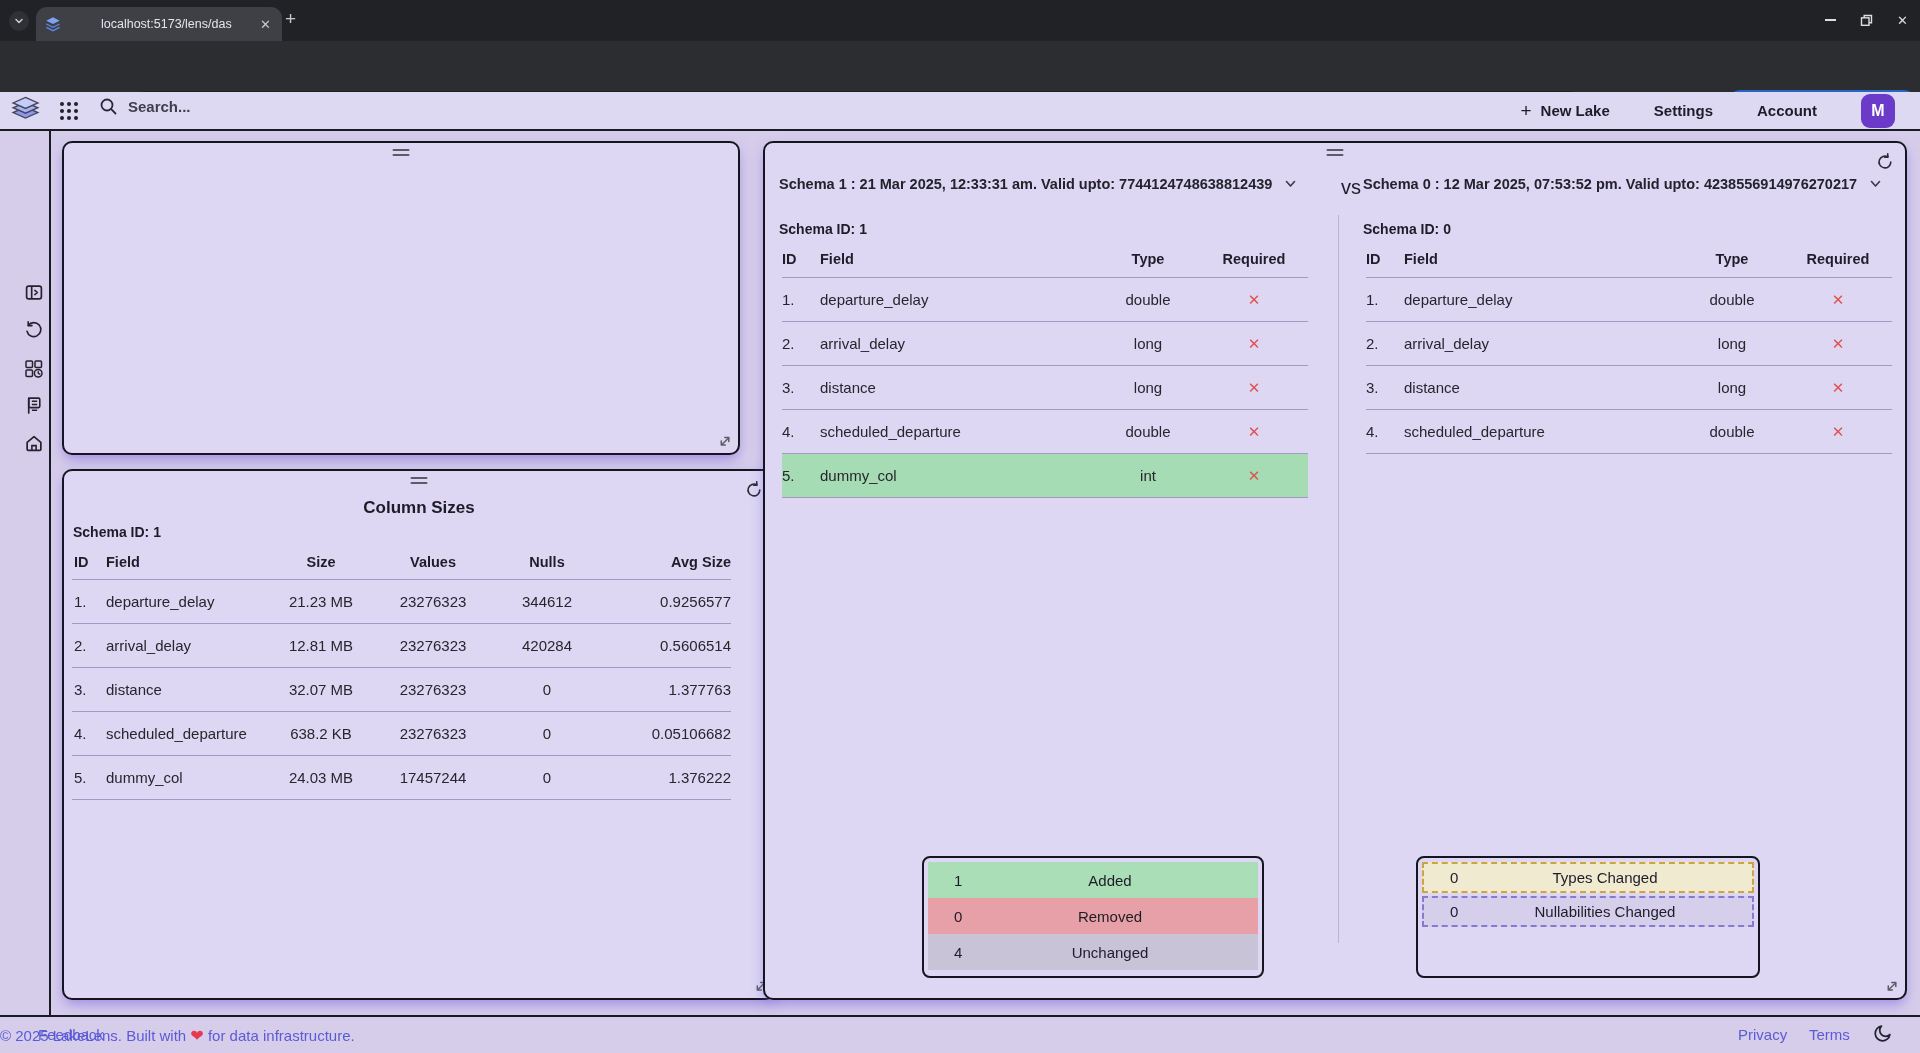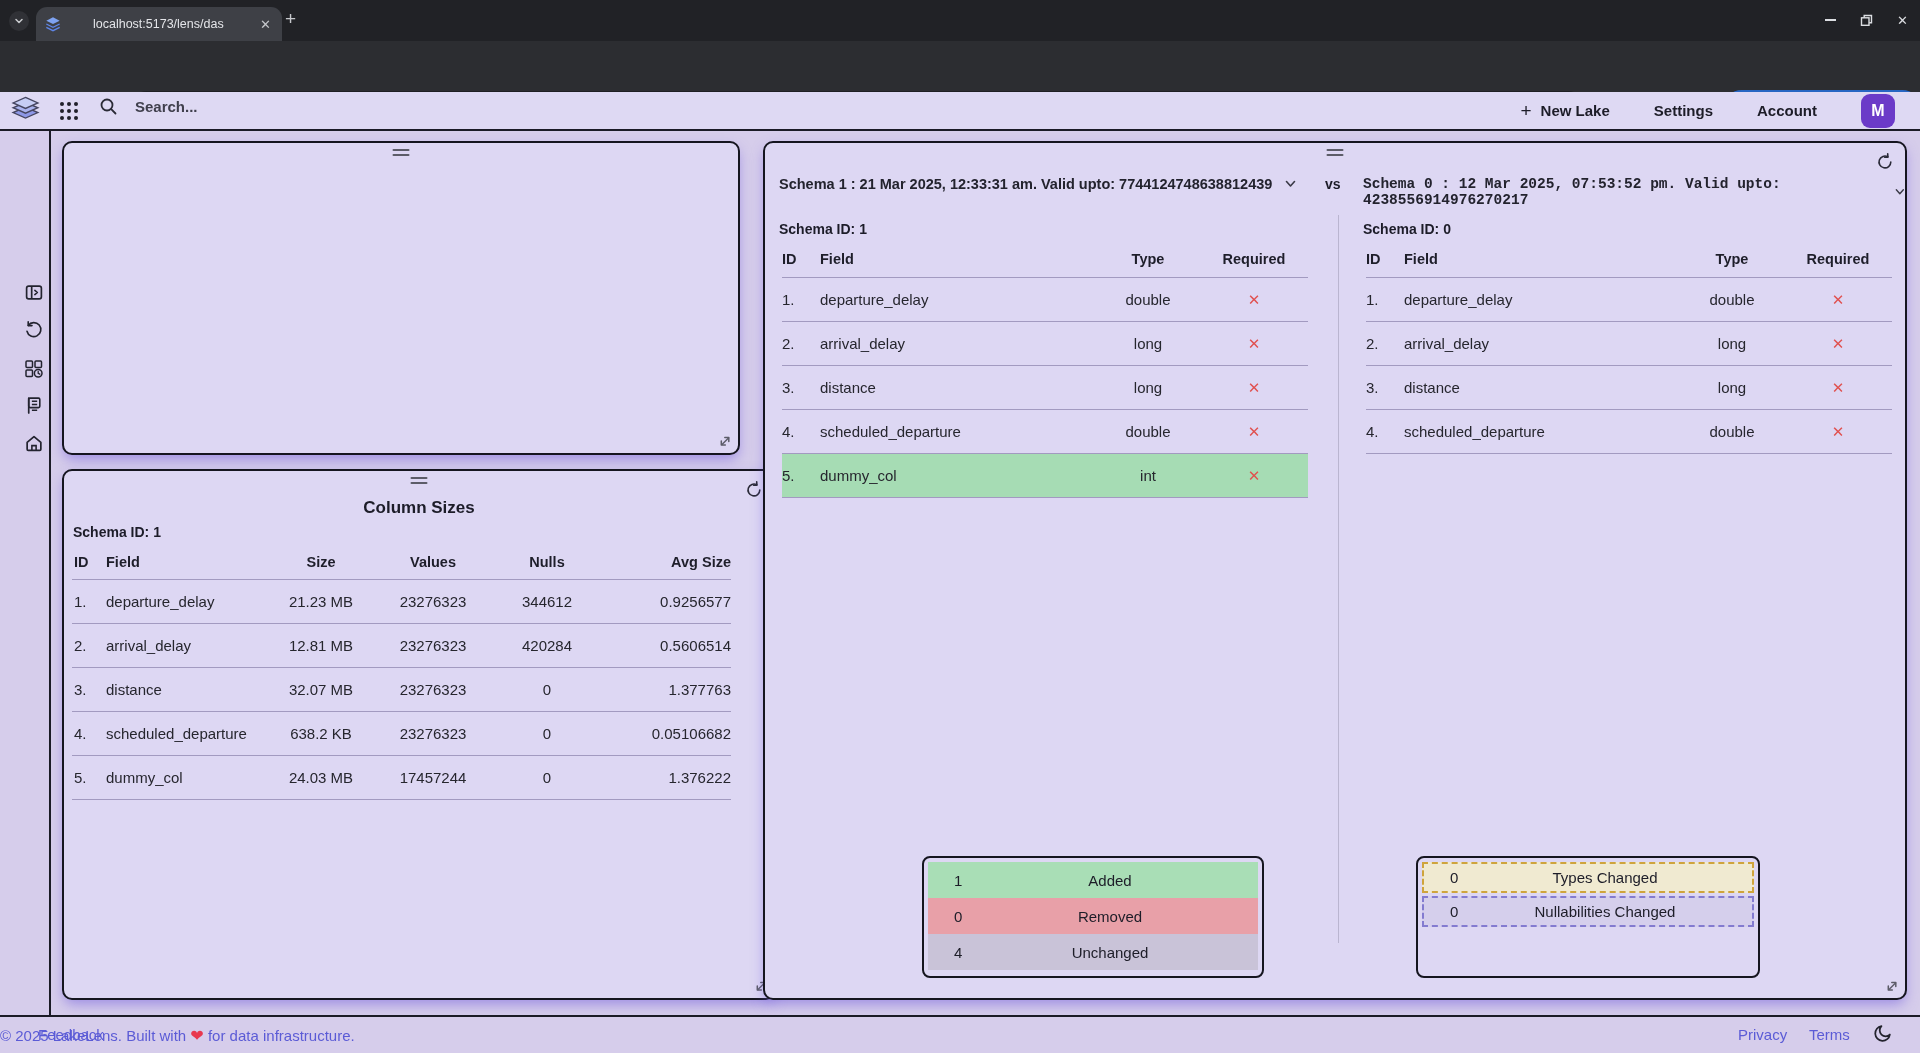--- a/index.html
+++ b/index.html
@@ -3,42 +3,42 @@
 <meta charset="utf-8">
 <style>
   html,body{margin:0;padding:0;}
   body{font-family:"Liberation Sans","DejaVu Sans",sans-serif;-webkit-font-smoothing:antialiased;}
   .stage{position:relative;width:1920px;height:1053px;overflow:hidden;background:#d6cdeb;}
 
   
   .tabstrip{position:absolute;left:0;top:0;width:1920px;height:41px;background:#212226;}
   .tab-list-btn{position:absolute;left:9px;top:11px;width:20px;height:20px;border-radius:50%;background:#303136;display:flex;align-items:center;justify-content:center;}
   .tab{position:absolute;left:36px;top:7px;width:228px;height:34px;background:#3e4046;border-radius:11px 11px 0 0;display:flex;align-items:center;padding:0 9px;color:#e4e5e9;font-size:12.5px;}
-  .tab-title{white-space:nowrap;overflow:hidden;max-width:150px;padding-left:32px;}
+  .tab-title{margin-left:8px;white-space:nowrap;overflow:hidden;max-width:150px;padding-left:32px;}
   .tab-close{margin-left:auto;color:#c6c8cc;font-size:13px;line-height:1;padding:2px;}
   .newtab{position:absolute;left:285px;top:8px;color:#c6c8cc;font-size:19px;font-weight:400;}
   .win-controls{position:absolute;right:12px;top:8px;height:24px;display:flex;align-items:center;gap:24px;color:#dcdee2;}
   .win-min{width:11px;height:2px;background:#dcdee2;}
   .win-close{font-size:13px;}
 
   .toolbar{position:absolute;left:0;top:41px;width:1920px;height:51px;background:#2c2d31;}
   .nav-ic{position:absolute;top:56px;}
   .url-pill{position:absolute;left:130px;top:50px;width:1455px;height:34px;border-radius:17px;background:#1e1f23;display:flex;align-items:center;color:#dee0e3;font-size:14.5px;}
   .url-text{margin-left:10px;letter-spacing:.1px;}
   .pill-right{margin-left:auto;display:flex;align-items:center;gap:20px;margin-right:16px;}
   .tb-divider{position:absolute;left:1637px;top:57px;width:1px;height:20px;background:#4a4b50;}
   .browser-avatar{position:absolute;left:1686px;top:54px;width:27px;height:27px;border-radius:50%;background:#7c4bd4;color:#fff;font-size:13px;font-weight:700;display:flex;align-items:center;justify-content:center;}
   .update-pill{position:absolute;left:1724px;top:49px;height:35px;border-radius:18px;background:#2766c3;color:#eef2fa;display:flex;align-items:center;padding:0 11px 0 15px;font-size:14.5px;gap:9px;}
   .kebab{color:#cfe0f5;font-size:15px;letter-spacing:0;line-height:1;}
 
   
   .app-header{position:absolute;left:0;top:92px;width:1920px;height:37px;background:#ded9f3;border-bottom:2px solid #1b1b26;}
   .logo{position:absolute;left:9px;top:2px;}
   .grid-btn{position:absolute;left:57px;top:7px;}
-  .search{position:absolute;left:99px;top:5px;display:flex;align-items:center;gap:17px;color:#3f3f4c;font-size:15px;font-weight:600;}
+  .search{position:absolute;left:99px;top:5px;display:flex;align-items:center;gap:10px;color:#3f3f4c;font-size:15px;font-weight:600;}
   .hdr-right{position:absolute;right:25px;top:0;height:37px;display:flex;align-items:center;gap:44px;color:#1d1d28;font-size:15px;font-weight:600;}
   .new-lake{display:flex;align-items:center;gap:9px;}
   .plus-g{font-size:19px;font-weight:400;}
   .user-avatar{width:34px;height:34px;border-radius:9px;background:#6b3ac8;color:#fff;font-size:16px;font-weight:700;display:flex;align-items:center;justify-content:center;}
 
   
   .sidebar{position:absolute;left:0;top:131px;width:49px;height:884px;border-right:2px solid #1b1b26;background:#d6cdeb;}
   .sb-item{position:absolute;left:25px;transform:translateX(-50%);margin-left:9px;}
 
   
@@ -62,22 +62,22 @@
   .cs-table th,.cs-table td{padding:0;height:43px;border-bottom:1px solid #a29ac0;}
   .cs-table thead th{height:34px;}
   th.l,td.l{text-align:left;}
   th.c,td.c{text-align:center;}
   th.r,td.r{text-align:right;}
   td.pad-id,th.pad-id{padding-left:2px;}
 
   #comparison{left:763px;top:141px;width:1140px;height:855px;}
   .schema-select{position:absolute;top:33px;display:flex;align-items:center;gap:13px;color:#23232e;font-size:14.5px;font-weight:600;}
   #sel-left{left:14px;}
-  #sel-right{left:598px;font-family:Liberation Mono, monospace;}
-  .vs{position:absolute;left:560px;top:33px;width:36px;text-align:left;font-weight:700;color:#1c1c28;font-size:14px;}
+  #sel-right{left:598px;}
+  .vs{position:absolute;left:560px;top:33px;width:36px;text-align:right;font-weight:400;color:#1c1c28;font-size:20px;}
   .col-div{position:absolute;left:573px;top:72px;width:1px;height:728px;background:rgba(25,25,50,.18);}
   .sch-id-l{left:14px;top:78px;}
   .sch-id-r{left:598px;top:78px;}
   .schema-table{position:absolute;top:98px;width:526px;font-size:15px;color:#26262e;}
   #tbl-left{left:17px;}
   #tbl-right{left:601px;}
   .schema-table th{font-size:14.5px;font-weight:700;color:#1e1e2a;}
   .schema-table th,.schema-table td{padding:0;height:43px;border-bottom:1px solid #a29ac0;}
   .schema-table thead th{height:36px;}
   .req{color:#e0514f;font-size:15px;font-weight:400;}

